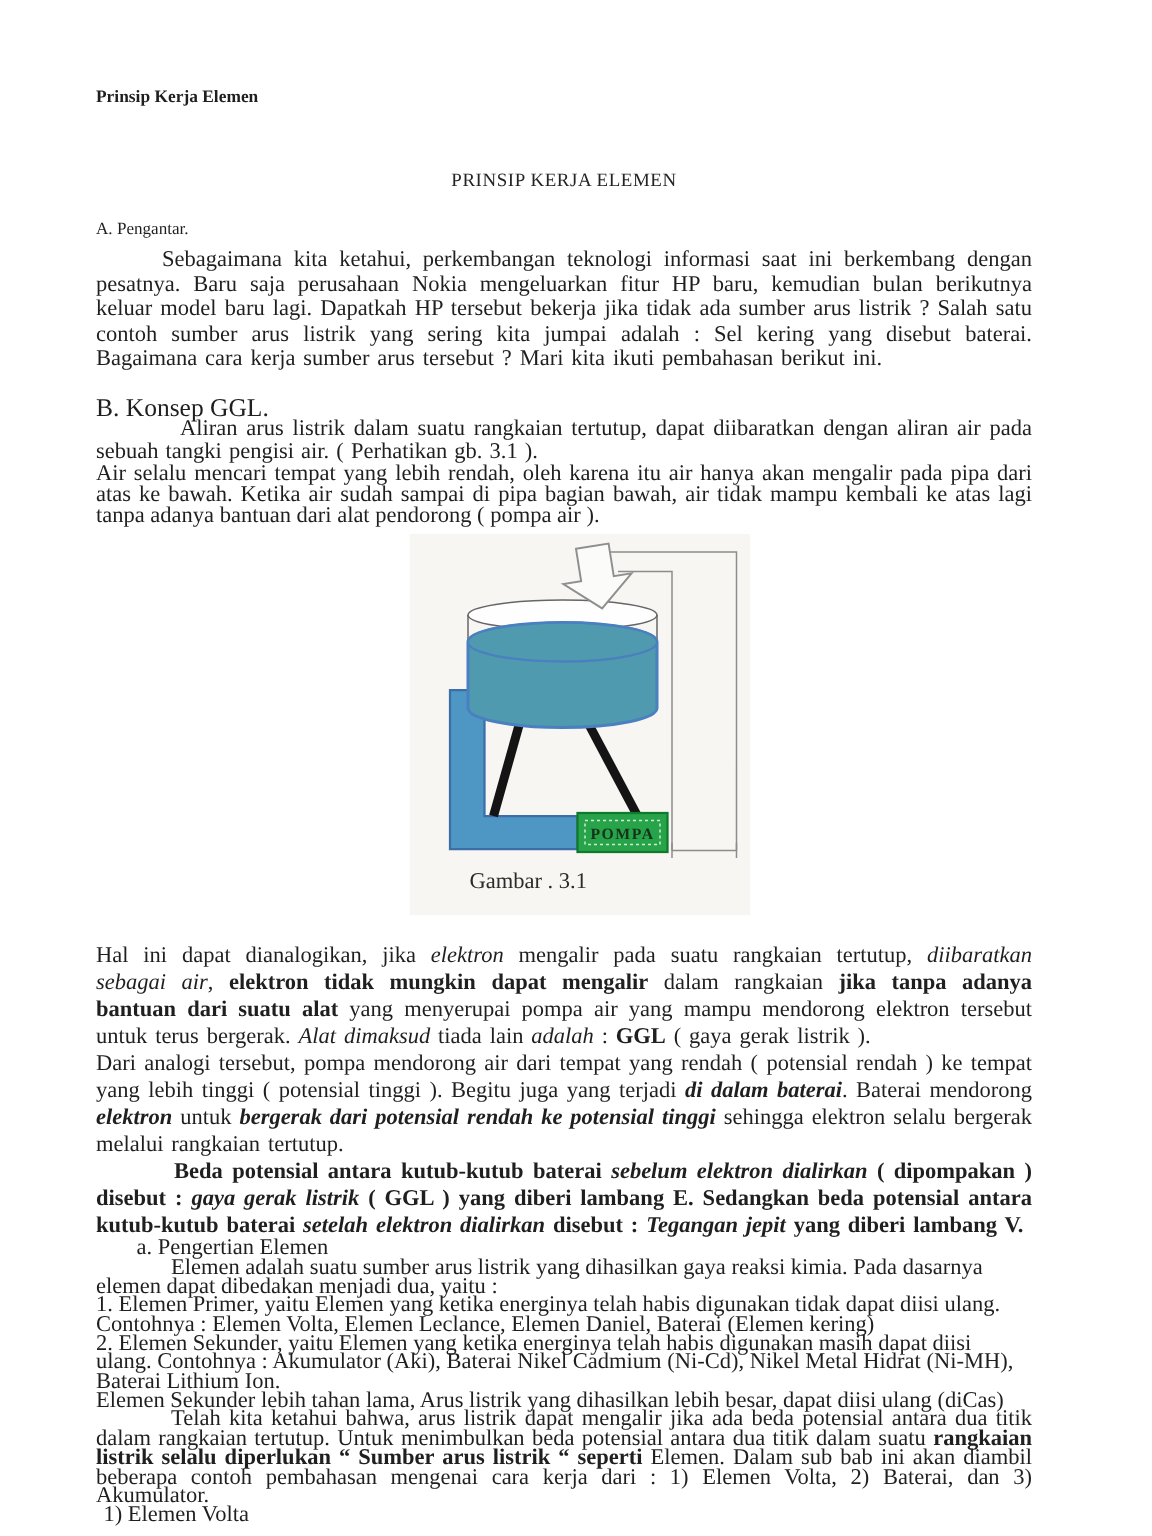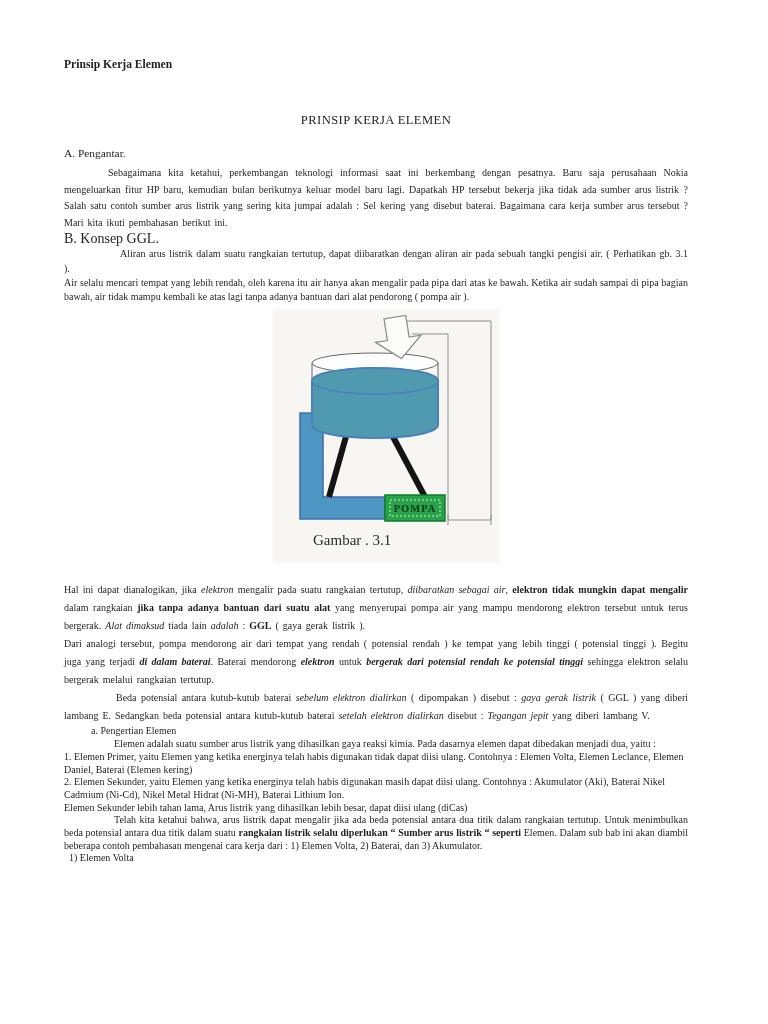--- a/index.html
+++ b/index.html
@@ -9,29 +9,29 @@
     font-family:"Liberation Serif","DejaVu Serif",serif;
     color:#1f1f1f;
     position:relative;
     overflow:hidden;
   }
   .content{position:absolute;left:64px;top:0;width:624px;}
   .header-label{margin-top:58px;font-size:11.6px;font-weight:bold;}
   .doc-title{margin-top:42px;text-align:center;font-size:12.6px;letter-spacing:.4px;color:#242424;}
   .a-heading{margin-top:19px;font-size:11.4px;}
   p{margin:0;}
-  .body-text{font-size:10px;}
+  .body-text{font-size:15px;}
   .para-a{margin-top:6px;line-height:16.5px;text-align:justify;text-indent:44px;word-spacing:1.5px;}
-  .b-heading{margin-top:0;font-size:14px;line-height:15px;}
+  .b-heading{margin-top:16px;font-size:17px;line-height:15px;}
   .para-b1{line-height:15px;text-align:justify;text-indent:56px;word-spacing:1px;}
   .para-b2{line-height:14.2px;text-align:justify;}
   .figure-wrap{margin-top:5px;margin-left:209px;width:227px;height:254px;}
   .loose{line-height:18px;text-align:justify;word-spacing:1.5px;}
   .para-hal{margin-top:18px;}
-  .para-beda{text-indent:52px;}
+  .para-beda{text-indent:52px;font-weight:bold;}
   .tight{line-height:12.7px;}
   .c-heading{margin-top:4px;}
   .c-sub{padding-left:27px;}
   .c-intro{text-indent:50px;}
   .d-sub{margin-top:7px;padding-left:27px;}
   .d-para{text-indent:50px;text-align:justify;}
   .d-last{padding-left:5px;}
   svg text{font-family:"Liberation Serif","DejaVu Serif",serif;}
 </style>
 </head>

